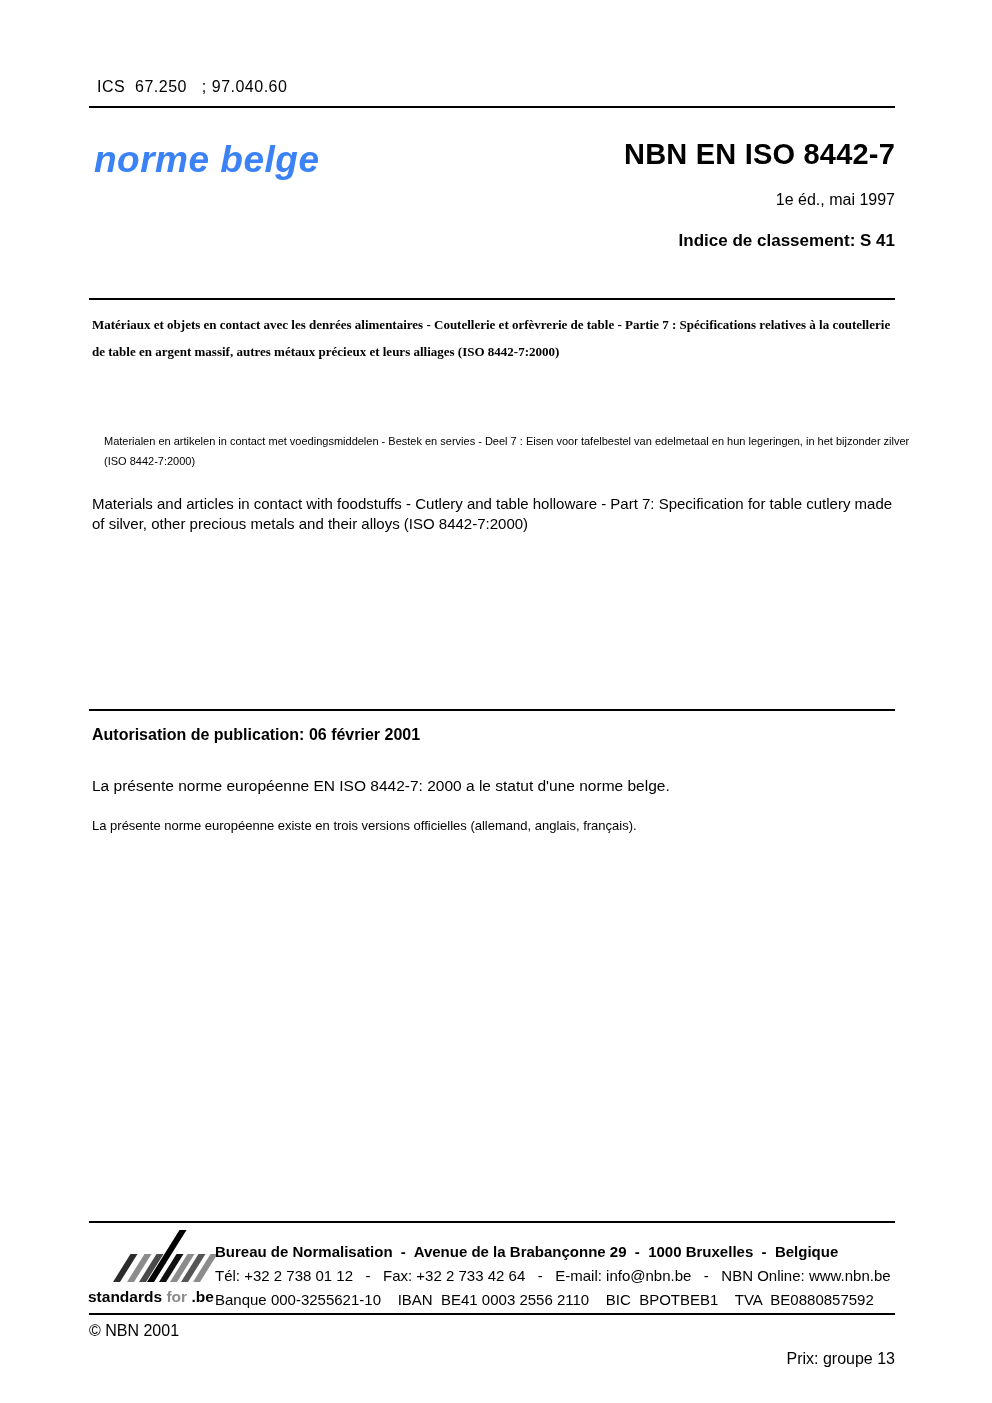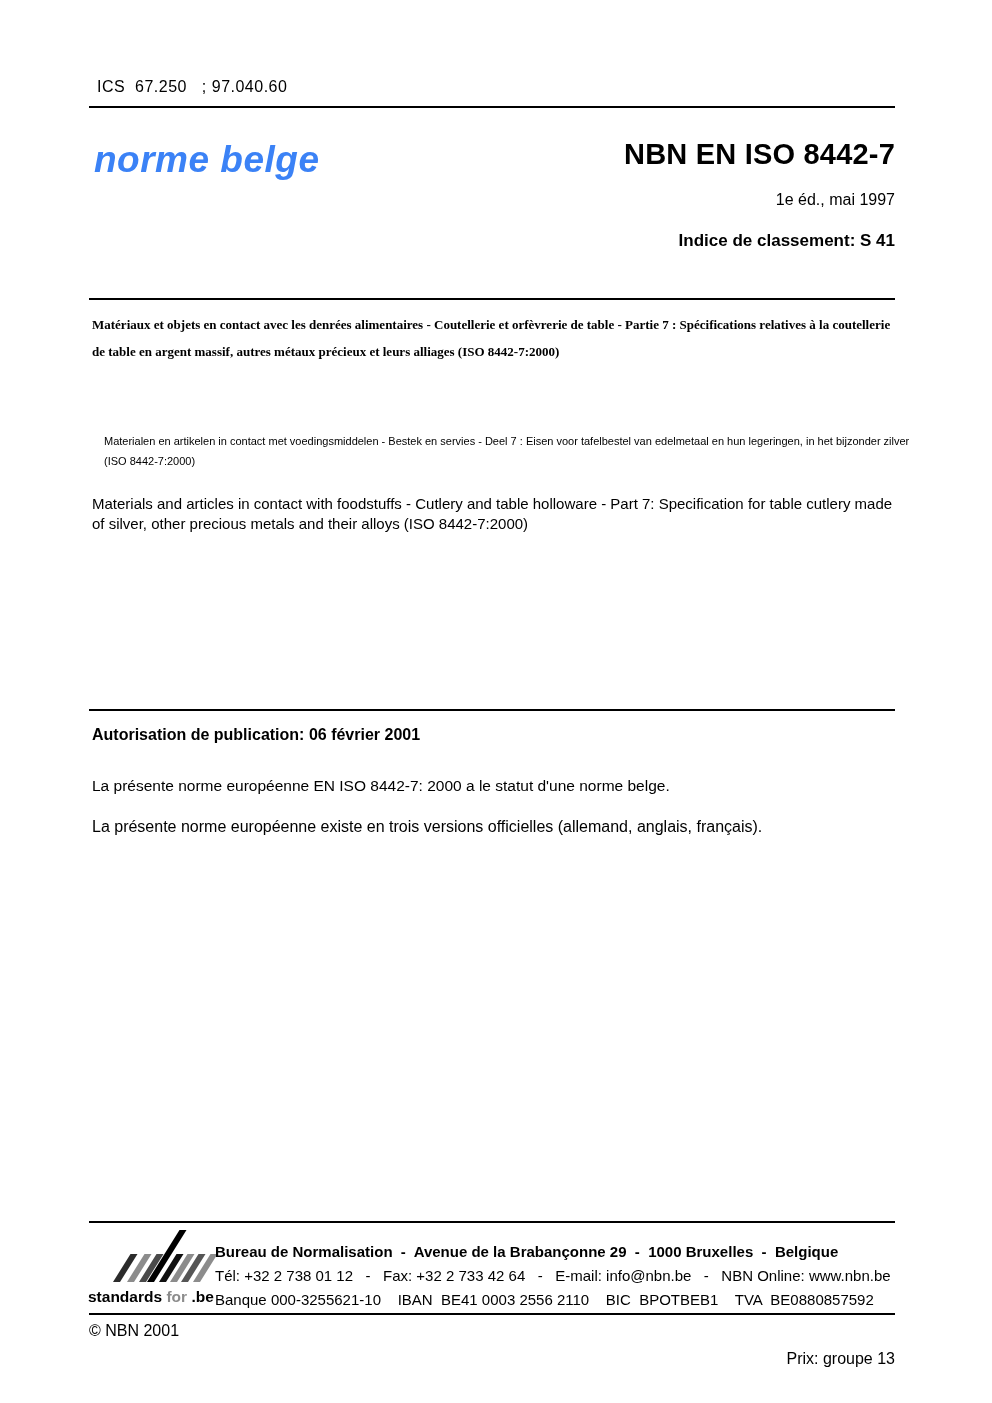--- a/index.html
+++ b/index.html
@@ -41,21 +41,21 @@
   }
   .title-en {
     position:absolute; top:494px; left:92px; width:814px;
     font-size:15px; line-height:20px;
   }
 
   
   .rule3 { top:709px; }
   .auth { position:absolute; top:726px; left:92px; font-size:16px; font-weight:bold; }
   .para1 { position:absolute; top:777px; left:92px; font-size:15.5px; }
-  .para2 { position:absolute; top:818px; left:92px; font-size:16px; }
+  .para2 { position:absolute; top:818px; left:92px; font-size:13px; }
 
   
   .rule4 { top:1221px; }
   .logo-strokes { position:absolute; left:100px; top:1230px; width:112px; height:52px; }
   .stroke {
     position:absolute; bottom:0; width:7px; height:28px;
     transform:skewX(-32deg); transform-origin:bottom left;
   }
   .stroke.tall { height:52px; }
   .s1 { left:13px;  background:#2b2b2b; }

